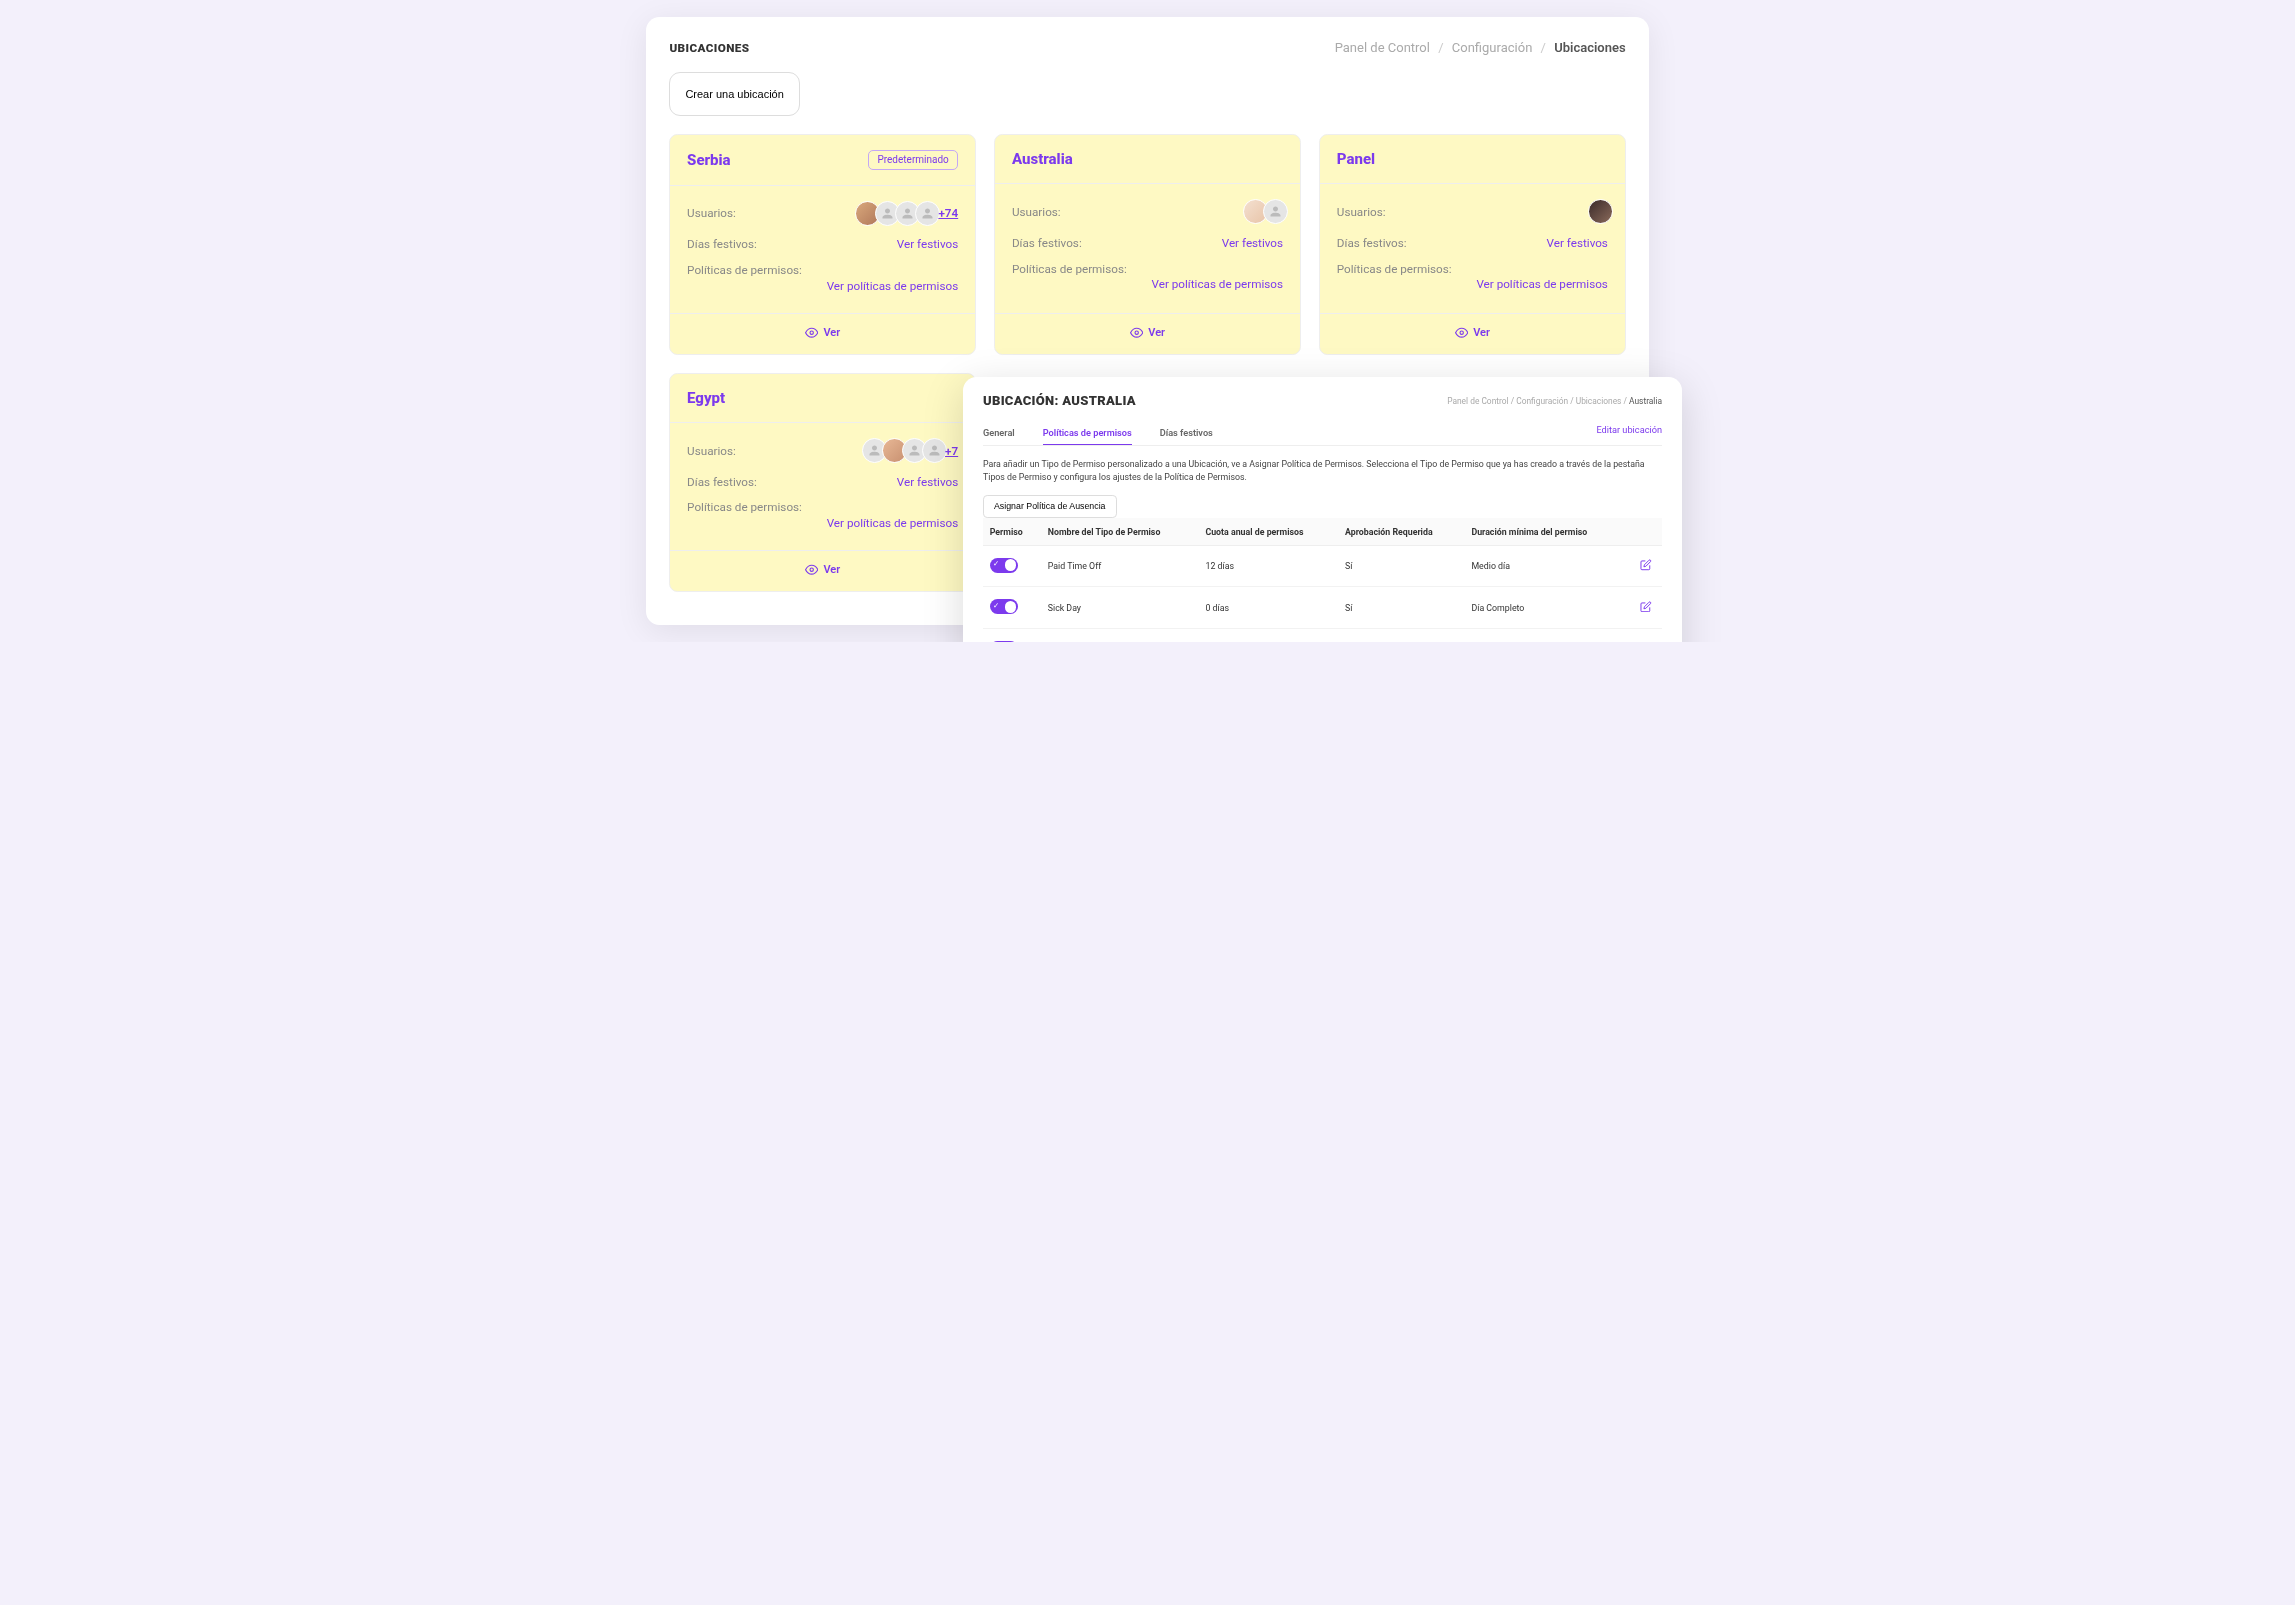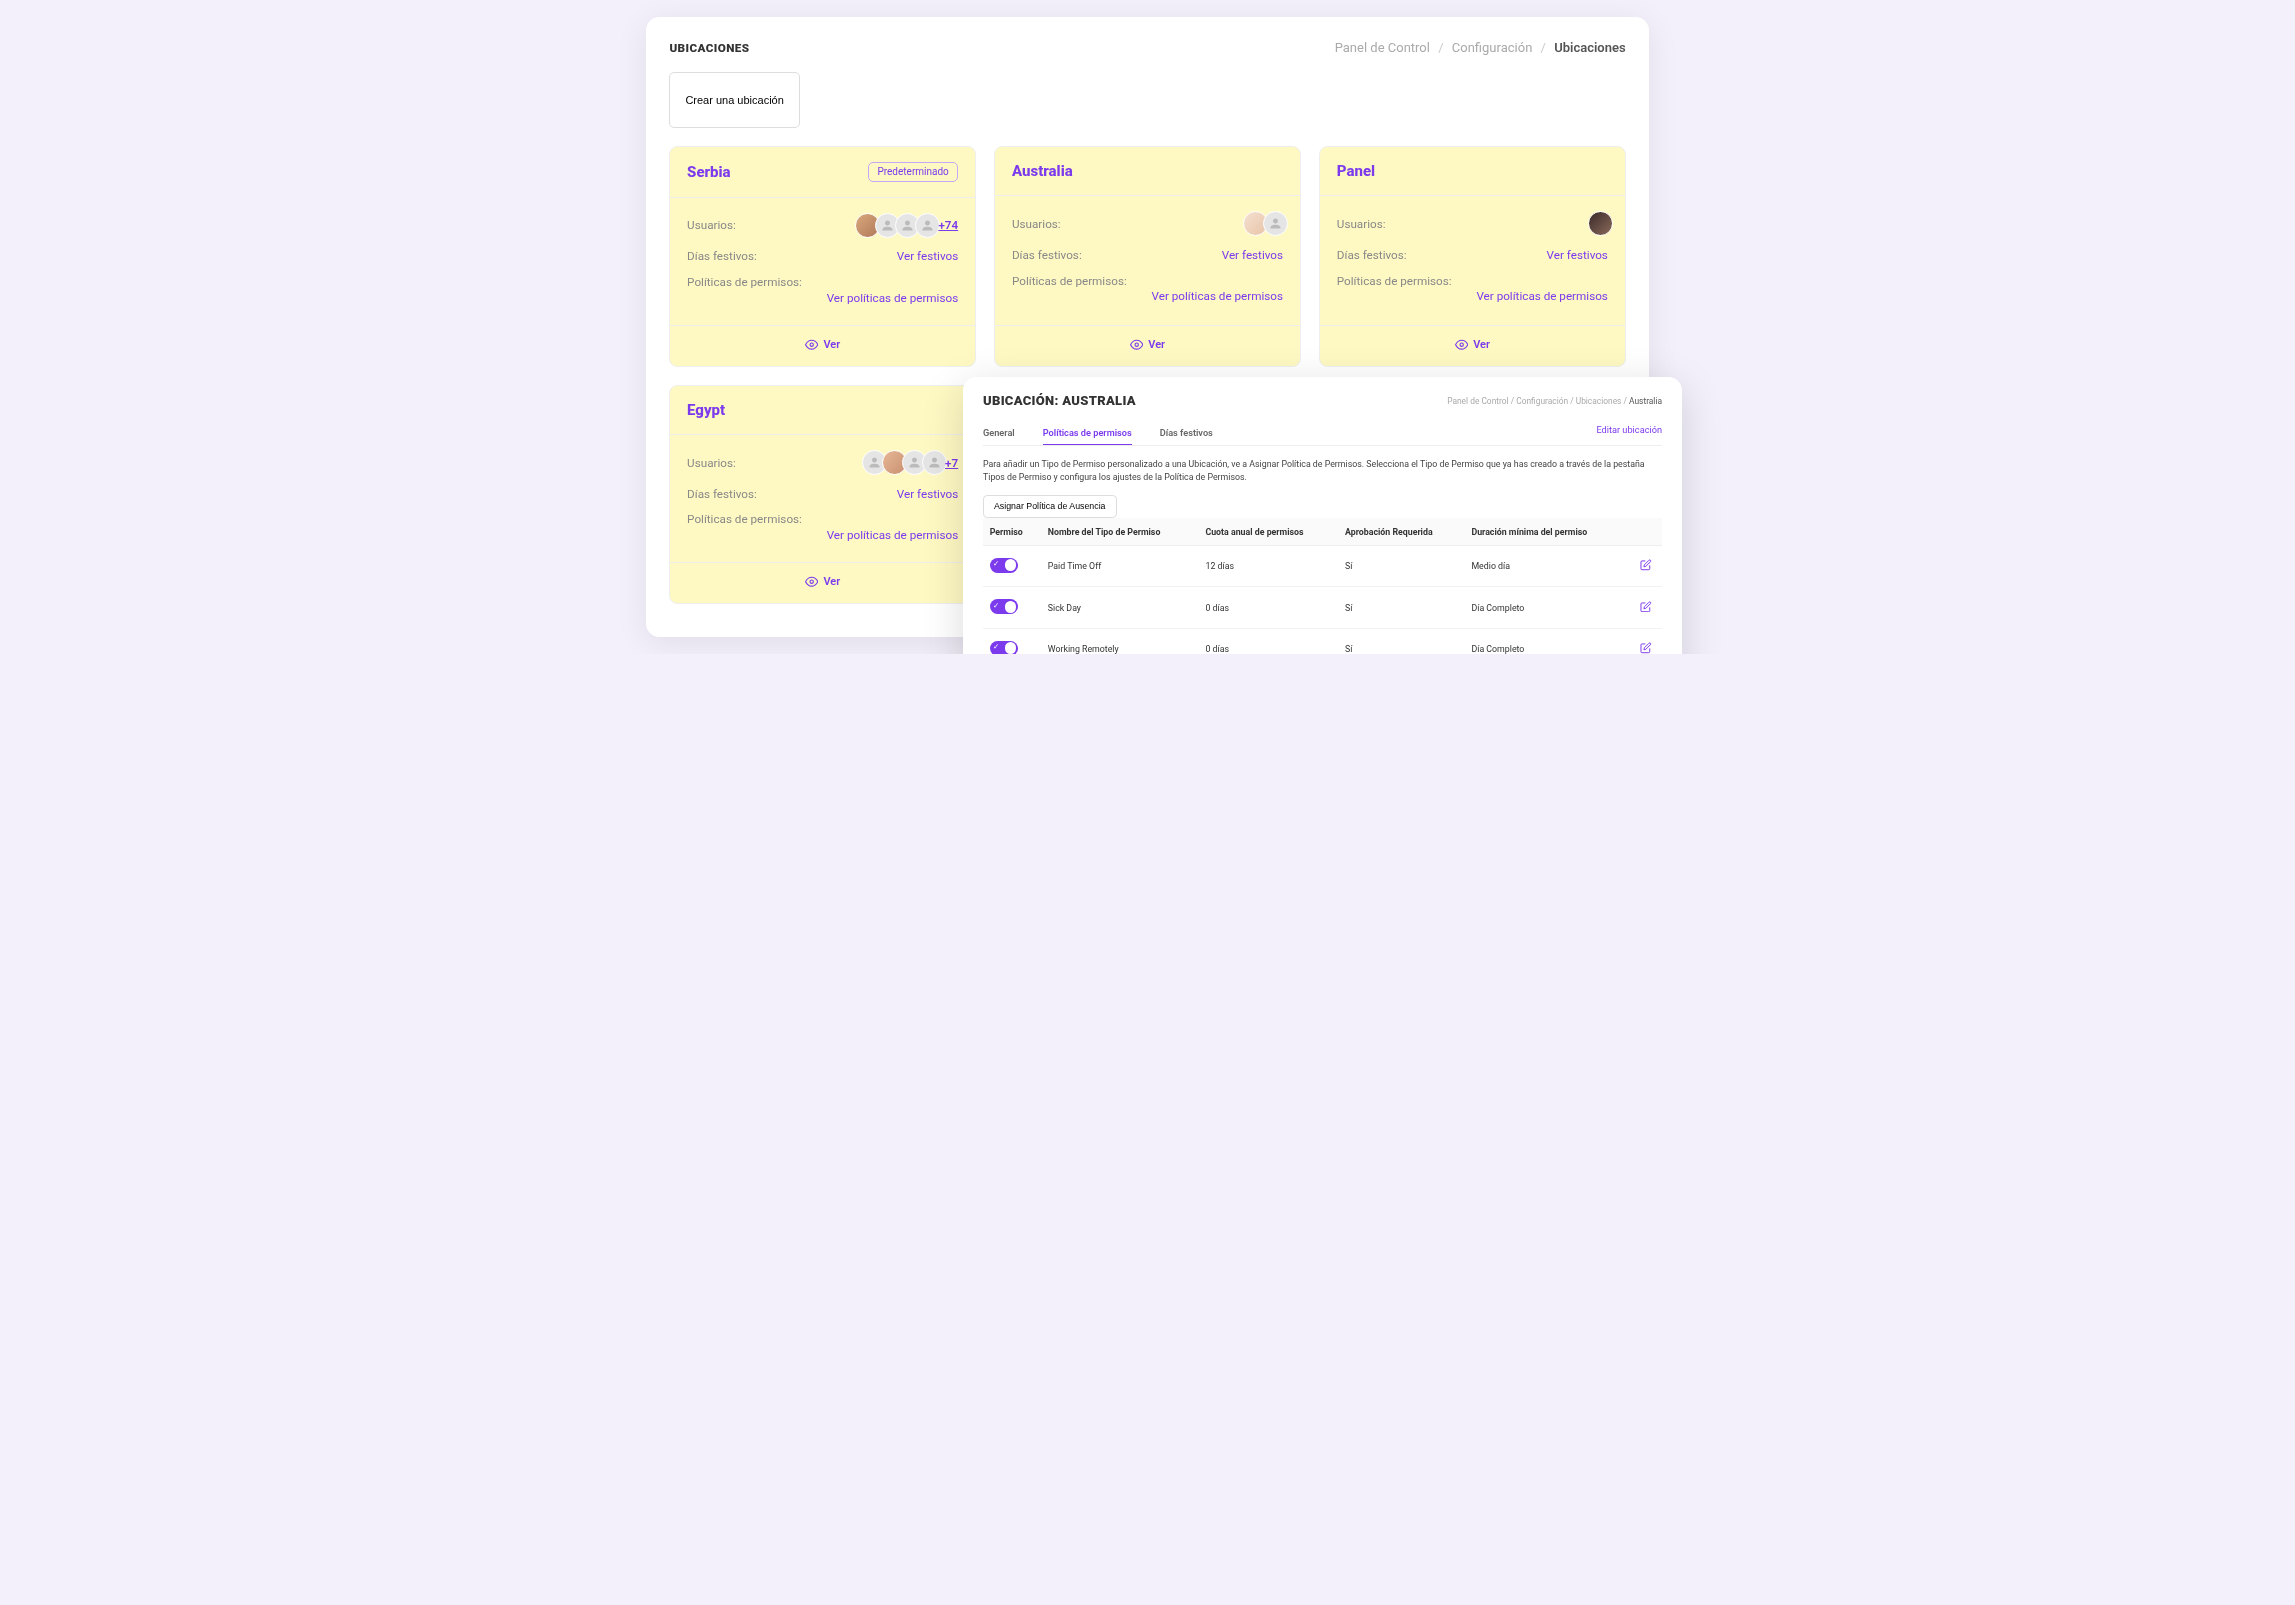--- a/index.html
+++ b/index.html
@@ -33,22 +33,22 @@
     .breadcrumb {
       font-size: 13px;
       color: #aaa;
     }
     .breadcrumb span.active { color: #555; font-weight: 600; }
     .breadcrumb .sep { margin: 0 5px; color: #ccc; }
     .btn-create {
       display: inline-block;
       border: 0.8px solid #ddd;
       background: #fff;
-      padding: 21px 15px;
-      border-radius: 5px;
+      padding: 15px 15px;
+      border-radius: 11px;
       font-size: 11px;
       cursor: pointer;
       margin-bottom: 18.4px;
     }
     .cards-grid {
       display: grid;
       grid-template-columns: repeat(3, 1fr);
       gap: 18.4px;
     }
     .card {

